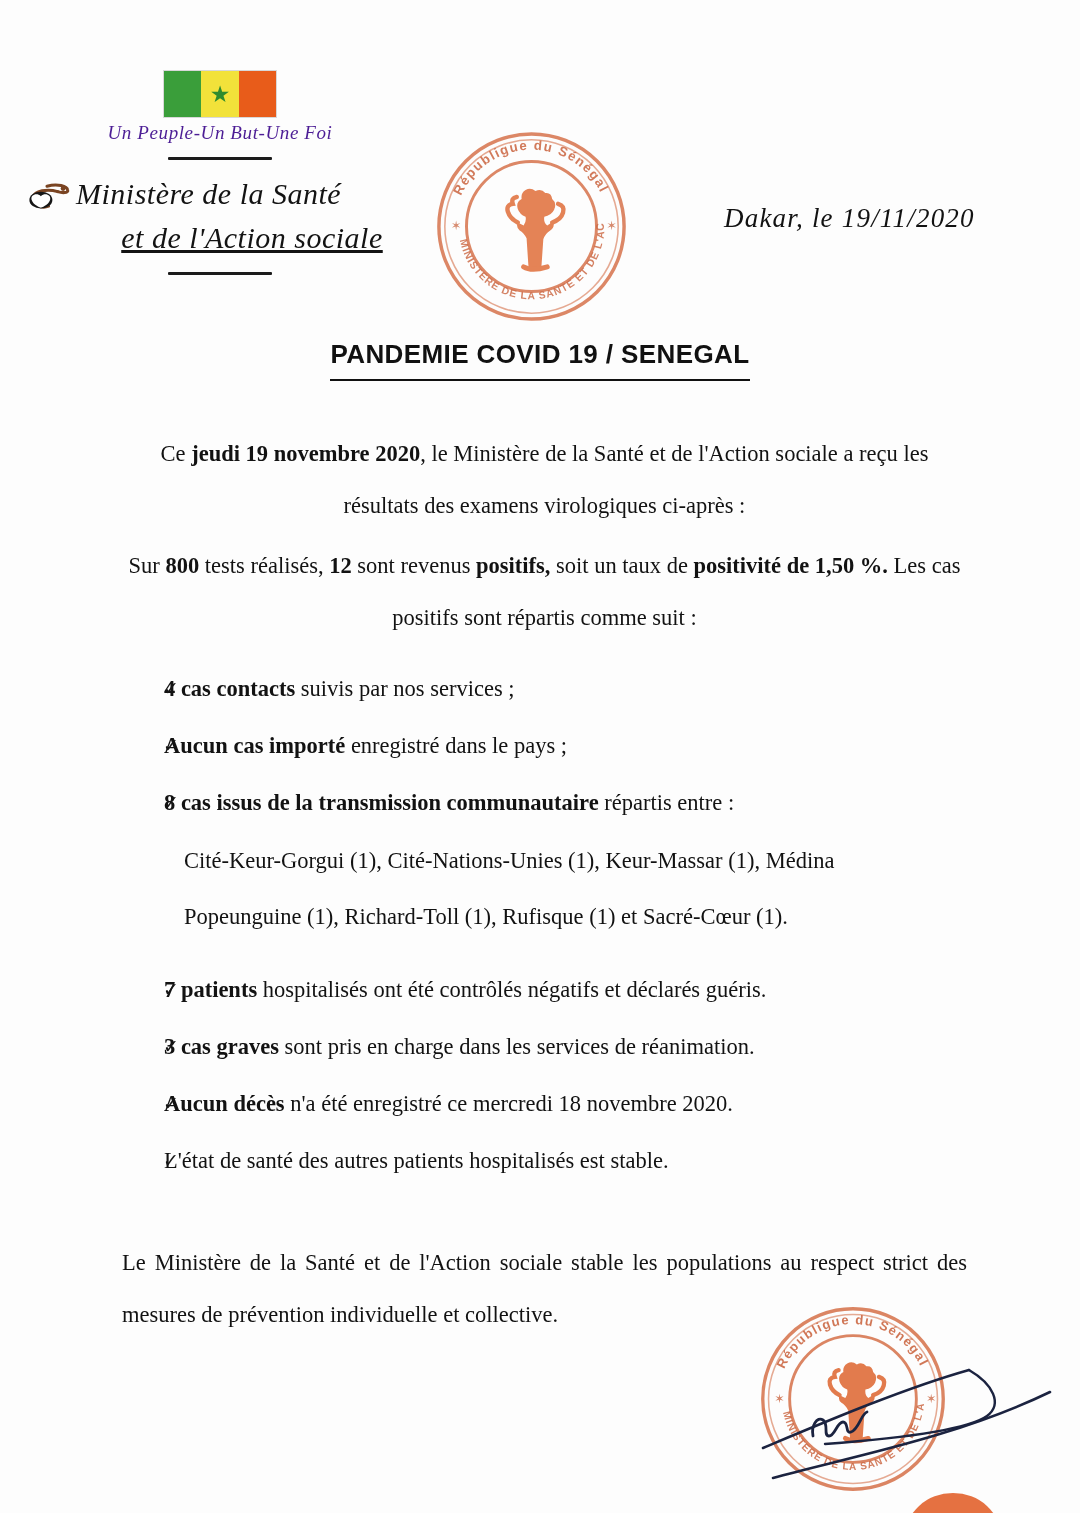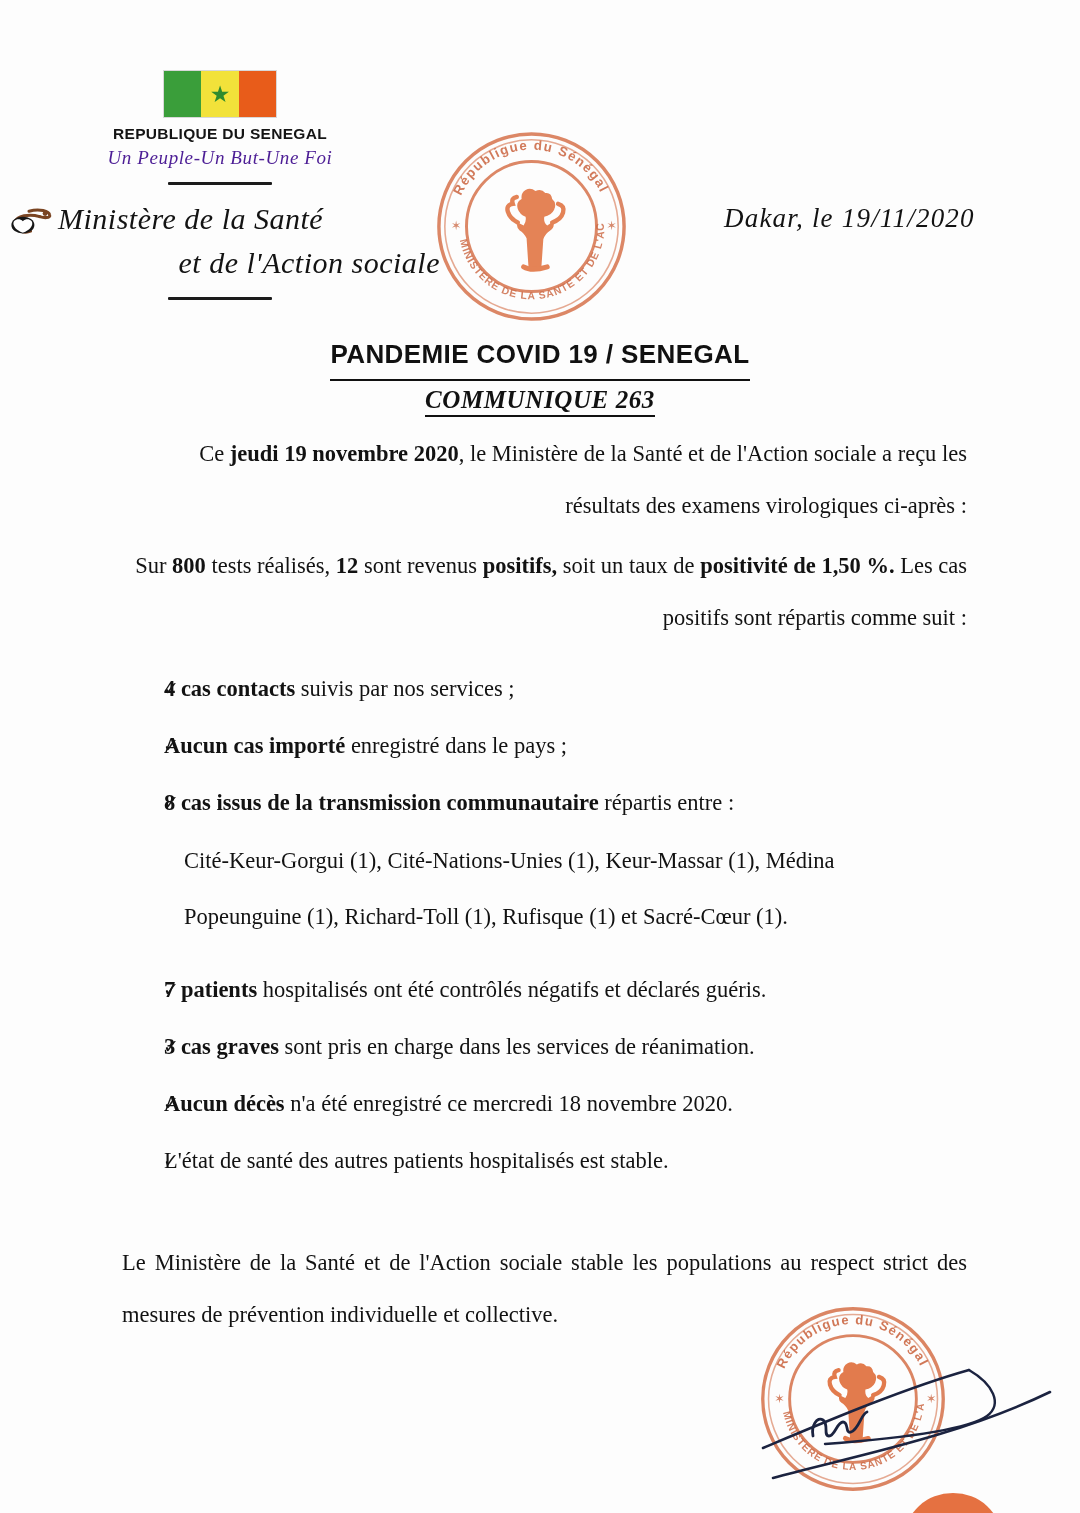--- a/index.html
+++ b/index.html
@@ -69,31 +69,32 @@
     width: 104px;
     height: 3px;
     background: #1b1b1b;
     margin: 13px auto 0;
     border-radius: 1px;
   }
   .ministry-block {
     margin-top: 12px;
     position: relative;
     padding-left: 6px;
+    margin-left: 18px;
   }
   .ministry-line {
     font-family: "Liberation Serif", "DejaVu Serif", serif;
     font-style: italic;
     font-size: 30px;
     line-height: 1.45;
     letter-spacing: .5px;
     color: #131313;
   }
   .ministry-line.l1 { padding-left: 52px; text-align: left; }
-  .ministry-line.l2 { padding-left: 40px; text-align: right; }
+  .ministry-line.l2 { padding-left: 40px; text-align: center; text-decoration: underline; }
   .caduceus {
     position: absolute;
     left: 6px;
     top: 8px;
     width: 46px;
     height: 34px;
   }
 
   
   .stamp {
@@ -161,21 +162,21 @@
     position: absolute;
     left: 122px;
     top: 428px;
     width: 845px;
   }
   .para {
     font-size: 22.5px;
     line-height: 52px;
     color: #121212;
     margin: 0 0 8px 0;
-    text-align: right;
+    text-align: center;
   }
   .para.justify { text-align: justify; }
   .para b, .para strong { font-weight: bold; }
 
   .spacer-sm { height: 12px; }
   .spacer-md { height: 22px; }
 
   ul.checklist {
     list-style: none;
     margin: 0;
@@ -249,21 +250,20 @@
   <div class="letterhead">
 
     <div class="flag">
       <div class="flag-band" style="background:#3a9e3a"></div>
       <div class="flag-band" style="background:#f2e23a">
         <span class="flag-star" style="color:#2e8b2e">★</span>
       </div>
       <div class="flag-band" style="background:#e85c1a"></div>
     </div>
 
-    <div class="republic-line">REPUBLIQUE DU SENEGAL</div>
 
     <div class="motto">Un Peuple-Un But-Une Foi</div>
 
     <div class="rule"></div>
 
     <div class="ministry-block">
       <svg class="caduceus" viewBox="0 0 60 44">
         <path d="M30 8 C44 4, 56 8, 57 13 C58 17, 50 17, 44 15" fill="none" stroke="#7a4422" stroke-width="4" stroke-linecap="round"></path>
         <path d="M44 15 C30 11, 14 14, 12 22 C10 31, 22 38, 32 34" fill="none" stroke="#7a4422" stroke-width="4" stroke-linecap="round"></path>
         <ellipse cx="22" cy="26" rx="15" ry="11" fill="#161616"></ellipse>
@@ -305,23 +305,20 @@
         <path d="M92 141 Q100 146 116 141" fill="none" stroke="#df6a35" stroke-width="5" stroke-linecap="round"></path>
       </g>
     </svg>
   </div>
 
   <div class="dateline">Dakar, le 19/11/2020</div>
 
   <div class="title-main">
     <span>PANDEMIE COVID 19 / SENEGAL</span>
   </div>
-  <div class="title-sub">
-    <span>COMMUNIQUE 263</span>
-  </div>
 
   <div class="body-area">
 
     <p class="para"><span>Ce </span><b>jeudi 19 novembre 2020</b><span>, le Ministère de la Santé et de l'Action sociale a reçu les résultats des examens virologiques ci-après :</span></p>
 
     <p class="para"><span>Sur </span><b>800</b><span> tests réalisés, </span><b>12</b><span> sont revenus </span><b>positifs,</b><span> soit un taux de </span><b>positivité de 1,50 %.</b><span> Les cas positifs sont répartis comme suit :</span></p>
 
     <div class="spacer-sm"></div>
 
     <ul class="checklist">

